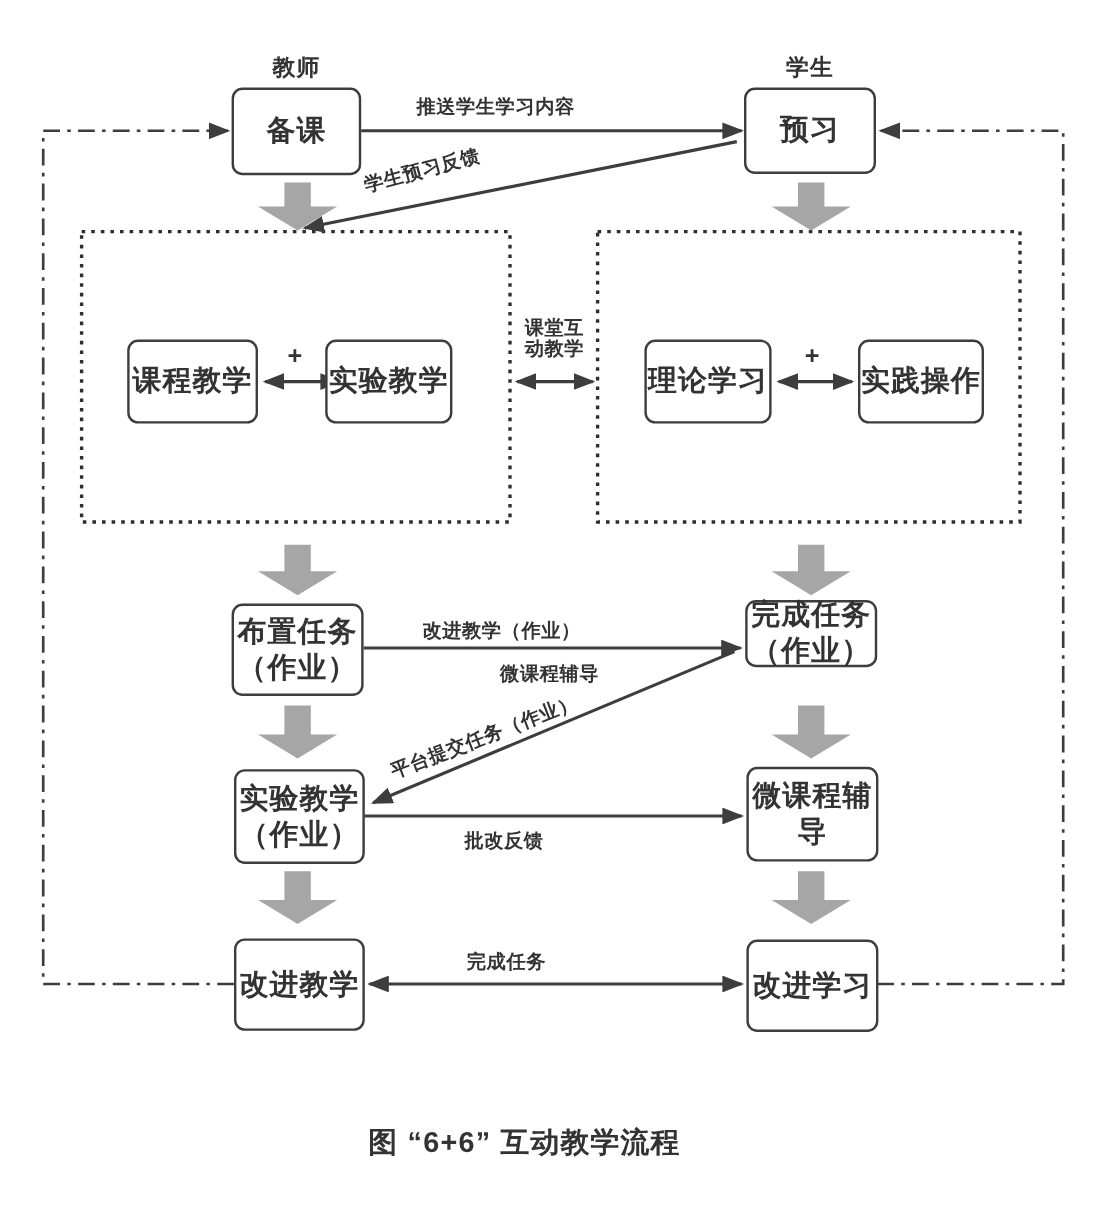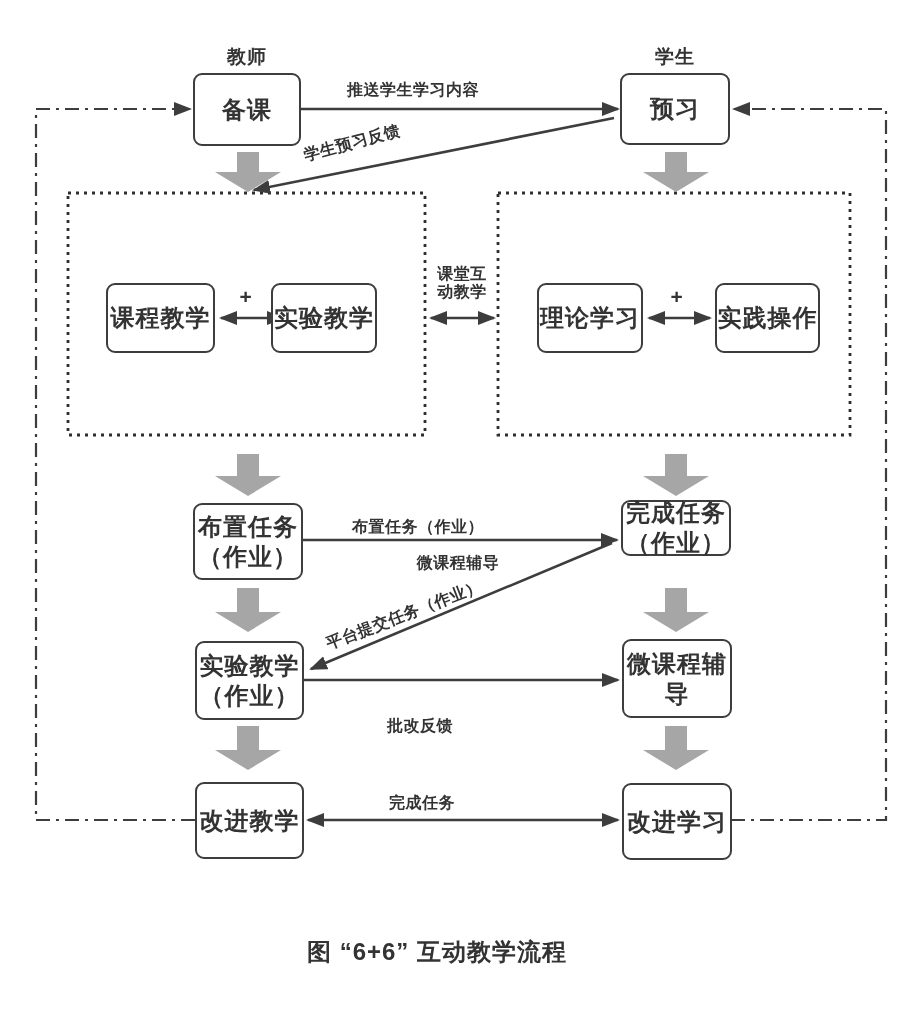--- a/index.html
+++ b/index.html
@@ -104,21 +104,21 @@
   <div class="node" style="left:622px;top:783px;width:110px;height:77px;">改进学习</div>
 
   <div class="lbl" style="left:413px;top:90px;">推送学生学习内容</div>
   <div class="lbl rot15" style="left:352px;top:143px;">学生预习反馈</div>
 
   <div class="lbl" style="left:462px;top:283px;">课堂互
 动教学</div>
   <div class="lbl plus" style="left:246px;top:297px;">+</div>
   <div class="lbl plus" style="left:677px;top:297px;">+</div>
 
-  <div class="lbl" style="left:418px;top:527px;">布置任务（作业）</div>
+  <div class="lbl" style="left:418px;top:527px;">改进教学（作业）</div>
   <div class="lbl" style="left:458px;top:563px;">微课程辅导</div>
   <div class="lbl rot21" style="left:404px;top:615px;">平台提交任务（作业）</div>
-  <div class="lbl" style="left:420px;top:726px;">批改反馈</div>
+  <div class="lbl" style="left:420px;top:702px;">批改反馈</div>
   <div class="lbl" style="left:422px;top:803px;">完成任务</div>
 
   <div class="caption" style="left:437px;top:952px;">图 “6+6” 互动教学流程</div>
 
 </div>
 
 </body></html>

